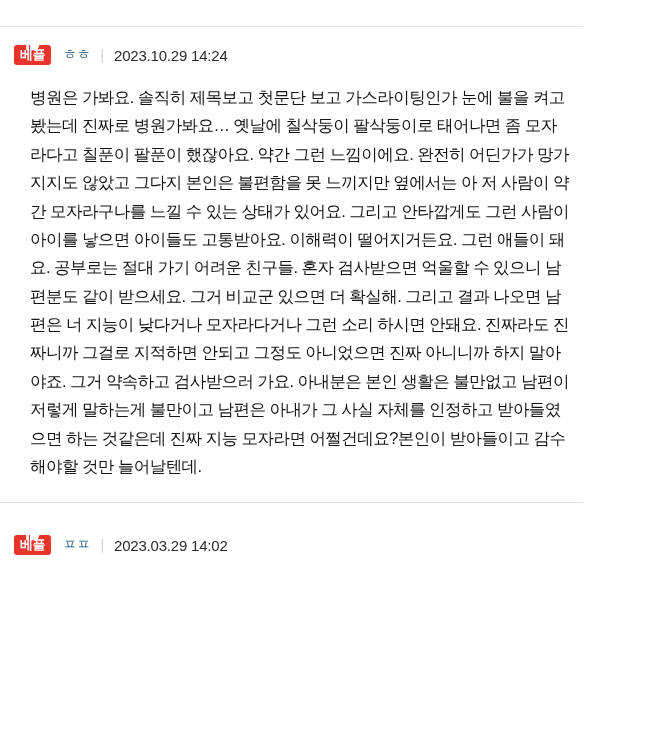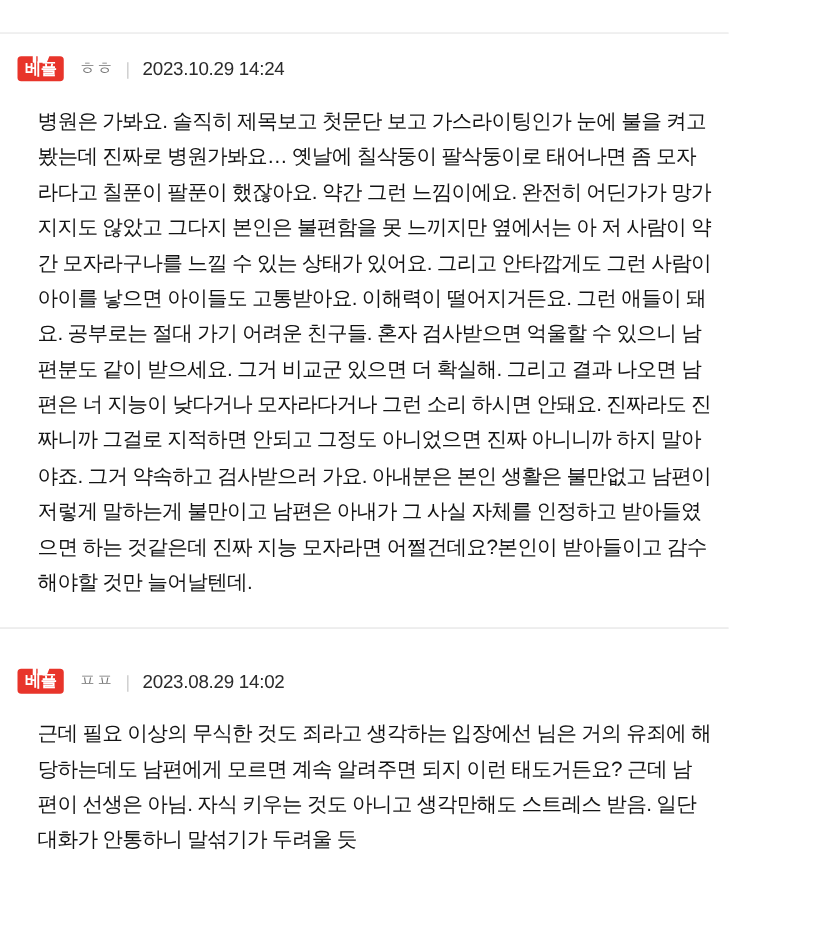--- a/index.html
+++ b/index.html
@@ -55,21 +55,21 @@
     position: absolute;
     top: -8px;
     left: 50%;
     transform: translateX(-50%);
     width: 16px;
     height: 14px;
   }
   .author {
     margin-left: 12px;
     font-size: 14px;
-    color: #737373;
+    color: #0c4a6e;
     letter-spacing: -0.3px;
   }
   .sep {
     margin: 0 10px;
     color: #cfcfcf;
     font-size: 14px;
   }
   .timestamp {
     font-size: 15px;
     color: #2b2b2b;
@@ -128,18 +128,17 @@
     <div class="comment-head">
       <span class="badge">
         <svg class="thumb" viewBox="0 0 16 14" aria-hidden="true">
           <path d="M5.2 13.2h6.1c.7 0 1.3-.4 1.5-1l1.6-4c.1-.2.1-.4.1-.6V6.4c0-.7-.6-1.3-1.3-1.3H9.4l.6-3c.1-.4 0-.8-.3-1.1l-.6-.6-4 4.3v8.5z" fill="#ffffff"></path>
           <rect x="1.2" y="5.2" width="2.8" height="8" rx="0.6" fill="#ffffff"></rect>
         </svg>
         <span>베플</span>
       </span>
       <span class="author">ㅍㅍ</span>
       <span class="sep">|</span>
-      <span class="timestamp">2023.08.29 14:02</span>
+      <span class="timestamp">2023.03.29 14:02</span>
     </div>
-    <div class="comment-body">근데 필요 이상의 무식한 것도 죄라고 생각하는 입장에선 님은 거의 유죄에 해당하는데도 남편에게 모르면 계속 알려주면 되지 이런 태도거든요? 근데 남편이 선생은 아님. 자식 키우는 것도 아니고 생각만해도 스트레스 받음. 일단 대화가 안통하니 말섞기가 두려울 듯</div>
   </div>
 
 </div>
 
 </body></html>

